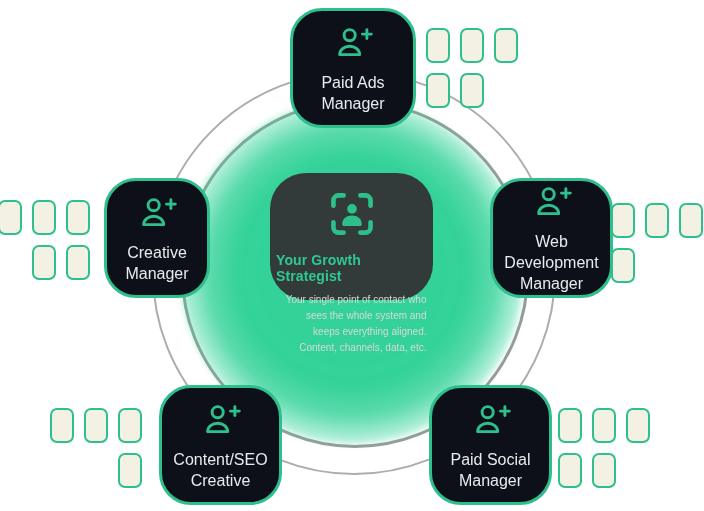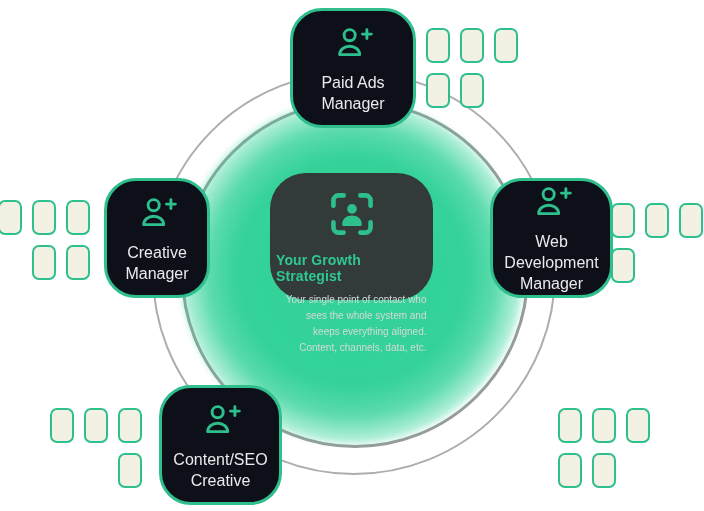--- a/index.html
+++ b/index.html
@@ -160,14 +160,25 @@
       <svg viewBox="0 0 36 36" width="40" height="40" fill="none" stroke="#2EC08C" stroke-width="2.6" stroke-linecap="round" stroke-linejoin="round">
         <circle cx="15" cy="11" r="5"></circle>
         <path d="M6 28.5 a9 7.6 0 0 1 18 0 Z"></path>
         <path d="M26.5 10 h8"></path>
           <path d="M30.5 6 v8"></path>
       </svg>
     </span>
     <div class="label">Content/SEO Creative</div>
   </div>
 
+  <div class="mcard pos-bottom-right">
+    <span class="icon-wrap">
+      <svg viewBox="0 0 36 36" width="40" height="40" fill="none" stroke="#2EC08C" stroke-width="2.6" stroke-linecap="round" stroke-linejoin="round">
+        <circle cx="15" cy="11" r="5"></circle>
+        <path d="M6 28.5 a9 7.6 0 0 1 18 0 Z"></path>
+        <path d="M26.5 10 h8"></path>
+          <path d="M30.5 6 v8"></path>
+      </svg>
+    </span>
+    <div class="label">Paid Social Manager</div>
+  </div>
 
 </div>
 
 </body></html>

